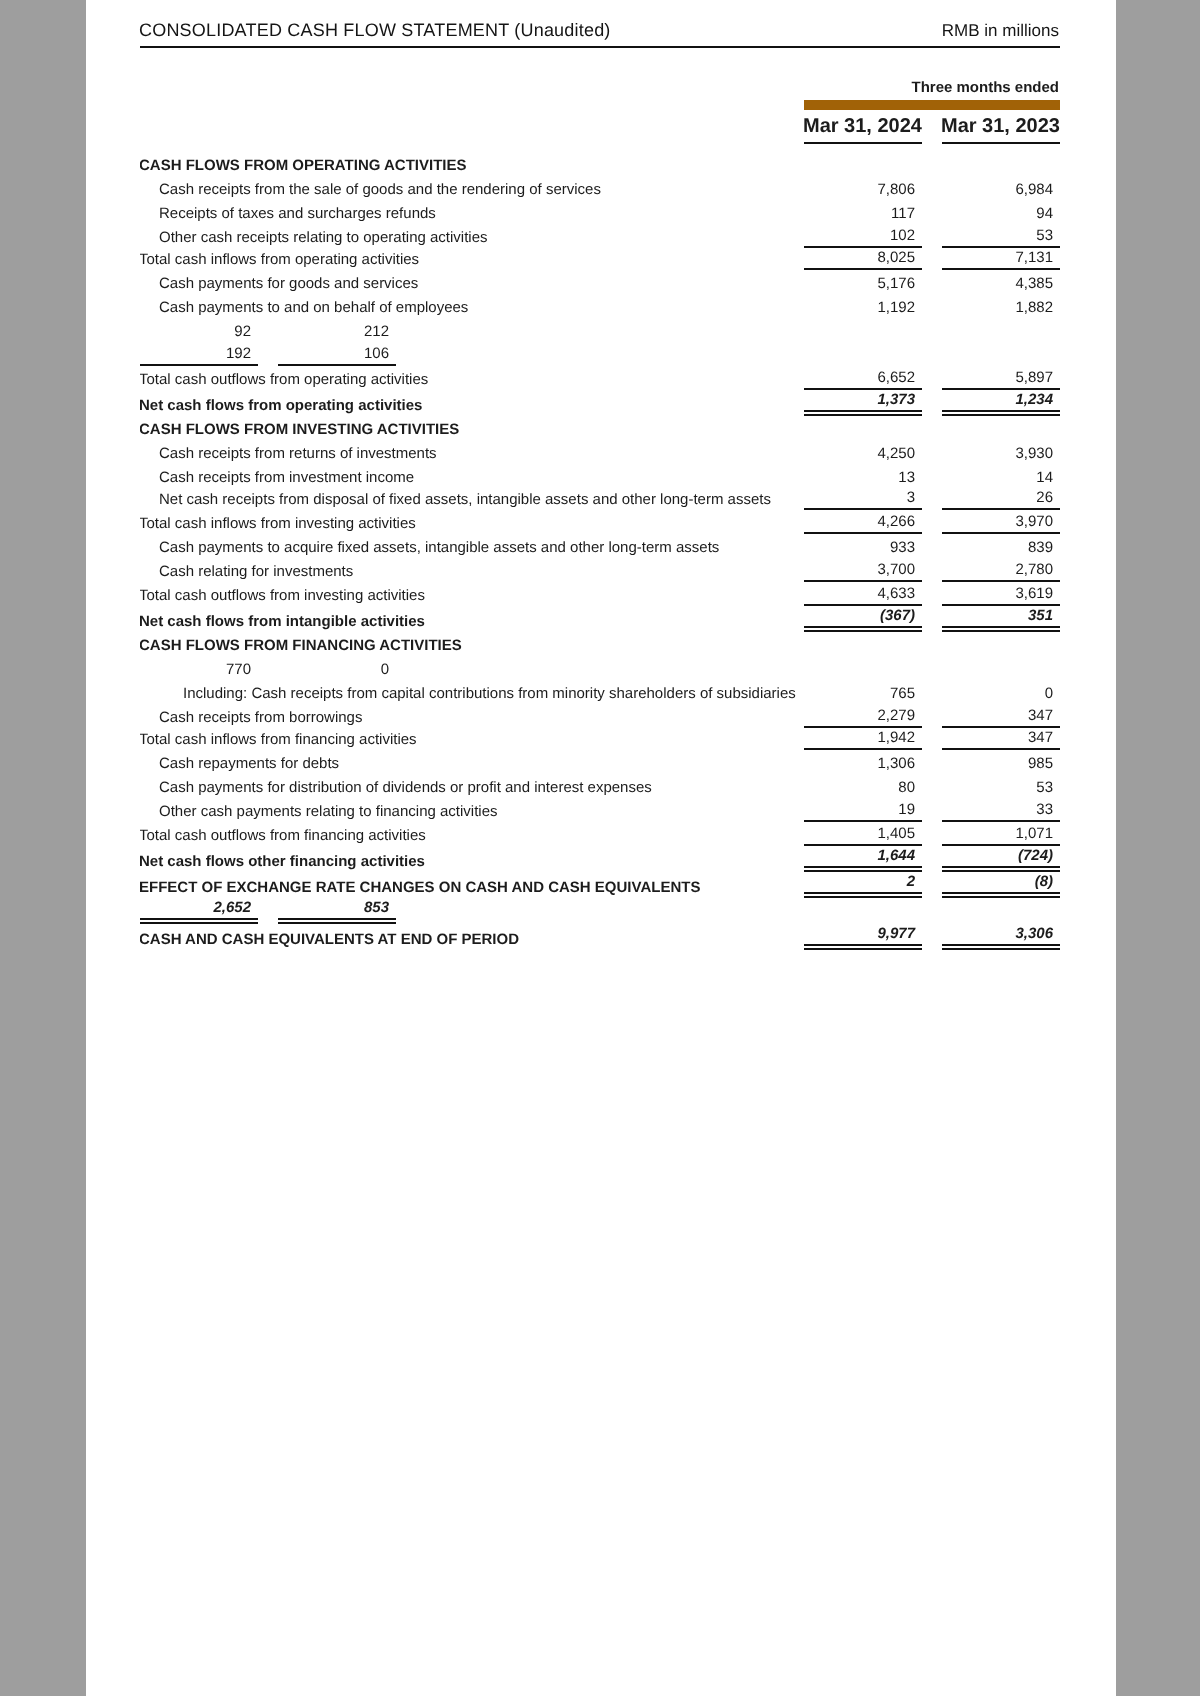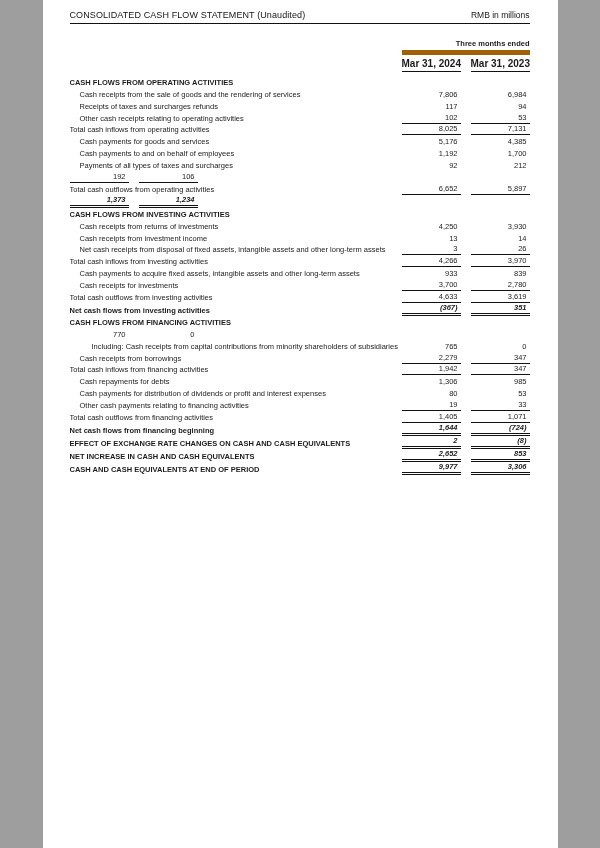--- a/index.html
+++ b/index.html
@@ -145,40 +145,40 @@
       <div class="row item">
         <div class="cell label">Cash payments for goods and services</div>
         <div class="cell num rule-none">5,176</div>
         <div class="colgap"></div>
         <div class="cell num rule-none">4,385</div>
       </div>
       <div class="row item">
         <div class="cell label">Cash payments to and on behalf of employees</div>
         <div class="cell num rule-none">1,192</div>
         <div class="colgap"></div>
-        <div class="cell num rule-none">1,700</div>
-      </div>
-      <div class="row item">
-        <div class="cell label">Payments of all types of taxes and surcharges</div>
+        <div class="cell num rule-none">1,882</div>
+      </div>
+      <div class="row item">
         <div class="cell num rule-none">92</div>
         <div class="colgap"></div>
         <div class="cell num rule-none">212</div>
       </div>
       <div class="row item">
         <div class="cell num rule-single">192</div>
         <div class="colgap"></div>
         <div class="cell num rule-single">106</div>
       </div>
       <div class="row total">
         <div class="cell label">Total cash outflows from operating activities</div>
         <div class="cell num rule-single">6,652</div>
         <div class="colgap"></div>
         <div class="cell num rule-single">5,897</div>
       </div>
       <div class="row net">
+        <div class="cell label">Net cash flows from operating activities</div>
         <div class="cell num rule-double">1,373</div>
         <div class="colgap"></div>
         <div class="cell num rule-double">1,234</div>
       </div>
       <div class="row section">
         <div class="cell label">CASH FLOWS FROM INVESTING ACTIVITIES</div>
         <div class="cell num"></div>
         <div class="colgap"></div>
         <div class="cell num"></div>
       </div>
@@ -206,33 +206,33 @@
         <div class="colgap"></div>
         <div class="cell num rule-single">3,970</div>
       </div>
       <div class="row item">
         <div class="cell label">Cash payments to acquire fixed assets, intangible assets and other long-term assets</div>
         <div class="cell num rule-none">933</div>
         <div class="colgap"></div>
         <div class="cell num rule-none">839</div>
       </div>
       <div class="row item">
-        <div class="cell label">Cash receipts for investments</div>
+        <div class="cell label">Cash relating for investments</div>
         <div class="cell num rule-single">3,700</div>
         <div class="colgap"></div>
         <div class="cell num rule-single">2,780</div>
       </div>
       <div class="row total">
         <div class="cell label">Total cash outflows from investing activities</div>
         <div class="cell num rule-single">4,633</div>
         <div class="colgap"></div>
         <div class="cell num rule-single">3,619</div>
       </div>
       <div class="row net">
-        <div class="cell label">Net cash flows from investing activities</div>
+        <div class="cell label">Net cash flows from intangible activities</div>
         <div class="cell num rule-double">(367)</div>
         <div class="colgap"></div>
         <div class="cell num rule-double">351</div>
       </div>
       <div class="row section">
         <div class="cell label">CASH FLOWS FROM FINANCING ACTIVITIES</div>
         <div class="cell num"></div>
         <div class="colgap"></div>
         <div class="cell num"></div>
       </div>
@@ -277,33 +277,32 @@
         <div class="colgap"></div>
         <div class="cell num rule-single">33</div>
       </div>
       <div class="row total">
         <div class="cell label">Total cash outflows from financing activities</div>
         <div class="cell num rule-single">1,405</div>
         <div class="colgap"></div>
         <div class="cell num rule-single">1,071</div>
       </div>
       <div class="row net">
-        <div class="cell label">Net cash flows from financing beginning</div>
+        <div class="cell label">Net cash flows other financing activities</div>
         <div class="cell num rule-double">1,644</div>
         <div class="colgap"></div>
         <div class="cell num rule-double">(724)</div>
       </div>
       <div class="row caps">
         <div class="cell label">EFFECT OF EXCHANGE RATE CHANGES ON CASH AND CASH EQUIVALENTS</div>
         <div class="cell num rule-double">2</div>
         <div class="colgap"></div>
         <div class="cell num rule-double">(8)</div>
       </div>
       <div class="row caps">
-        <div class="cell label">NET INCREASE IN CASH AND CASH EQUIVALENTS</div>
         <div class="cell num rule-double">2,652</div>
         <div class="colgap"></div>
         <div class="cell num rule-double">853</div>
       </div>
       <div class="row caps">
         <div class="cell label">CASH AND CASH EQUIVALENTS AT END OF PERIOD</div>
         <div class="cell num rule-double">9,977</div>
         <div class="colgap"></div>
         <div class="cell num rule-double">3,306</div>
       </div>

